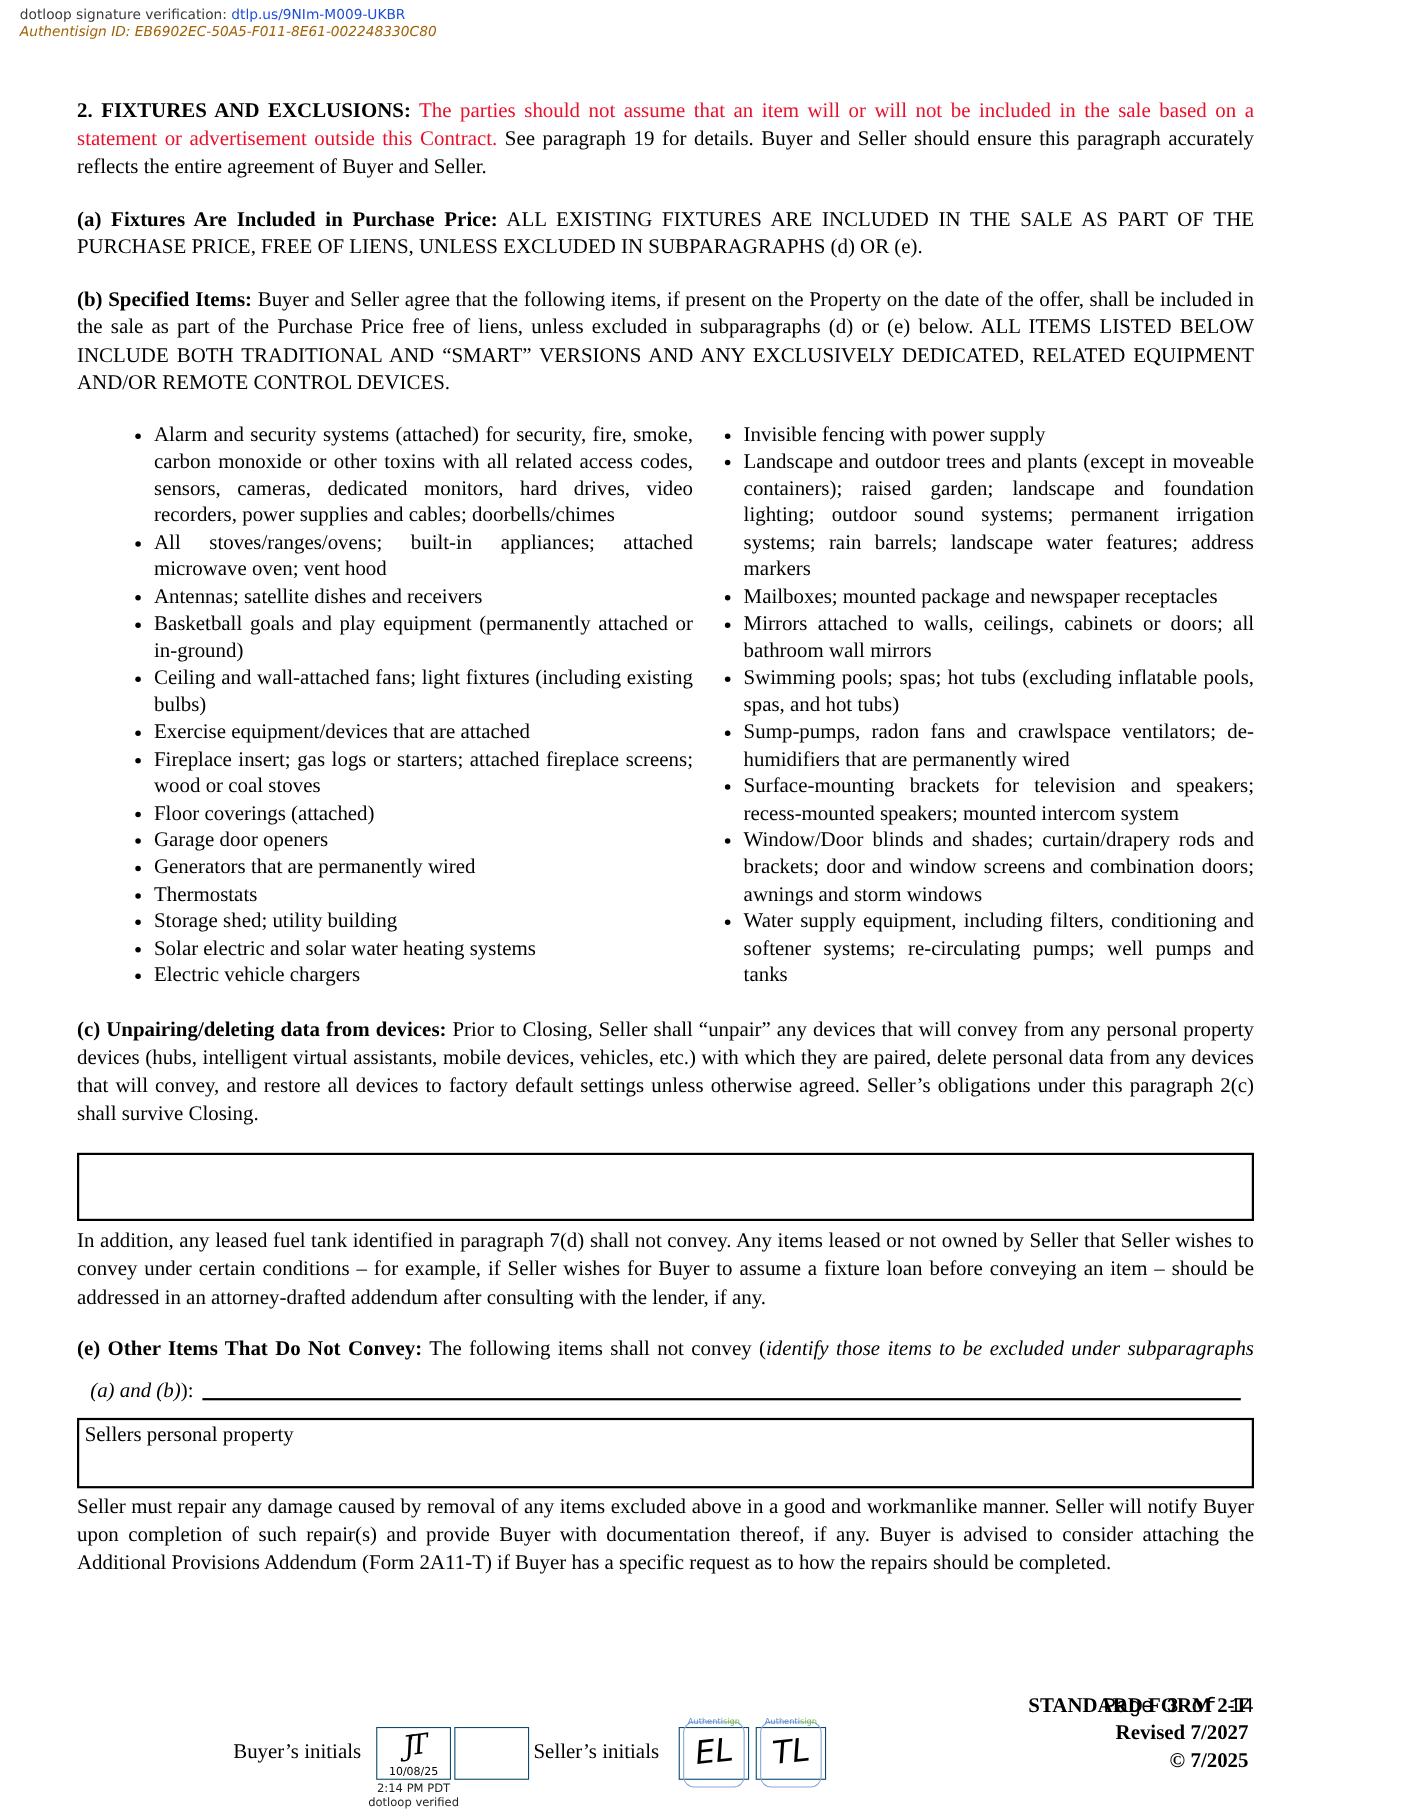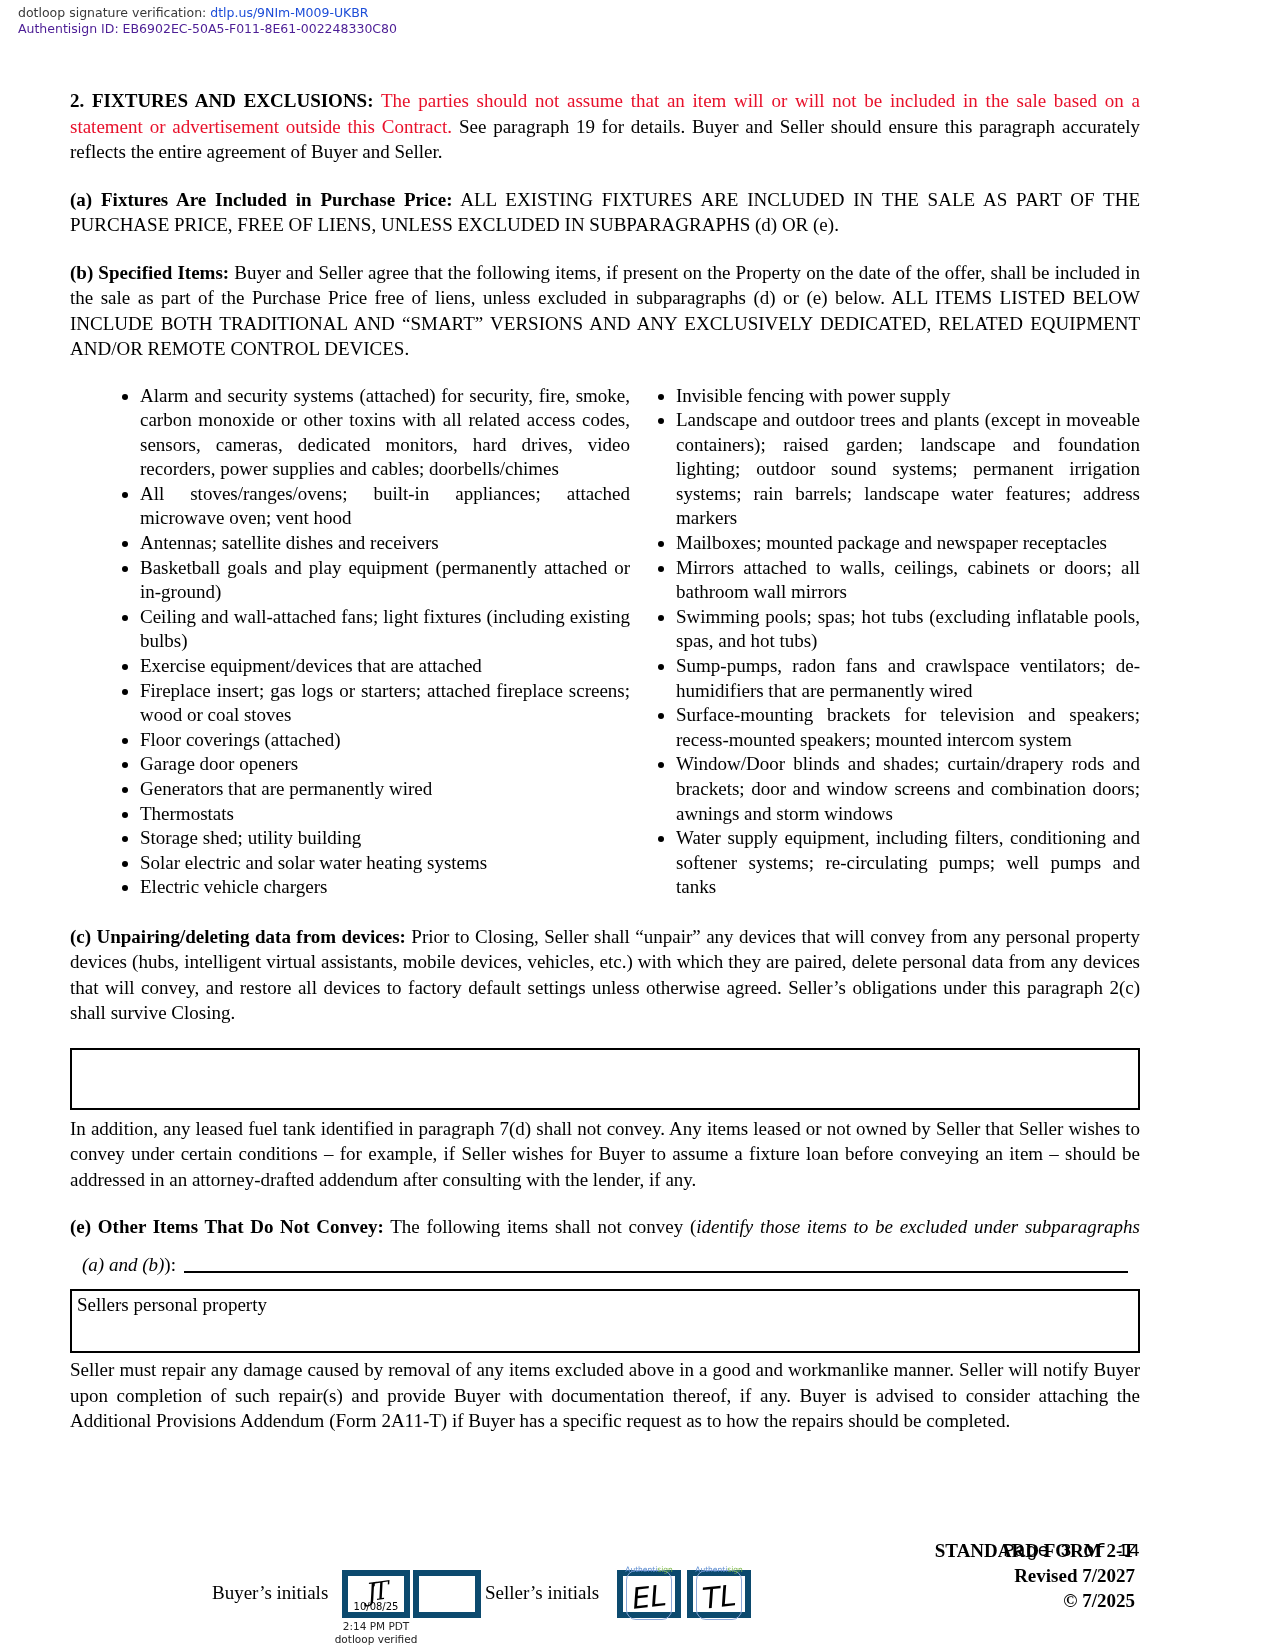--- a/index.html
+++ b/index.html
@@ -3,21 +3,21 @@
 <meta charset="utf-8">
 <style>
   html,body{margin:0;padding:0;background:#ffffff;}
   .page{position:relative;width:1275px;height:1649px;background:#ffffff;overflow:hidden;
         font-family:"Liberation Serif", serif;color:#000;}
   
   .doc-header{position:absolute;top:5px;left:18px;font-family:"DejaVu Sans", sans-serif;
               font-size:12.5px;line-height:15.5px;}
   .hdr-line1{color:#3a3a3a;}
   .hdr-link{color:#1d4ed8;text-decoration:none;}
-  .hdr-line2{color:#4c1d95;}
+  .hdr-line2{color:#a16207;font-style:italic;}
   
   .content{position:absolute;left:70px;top:88px;width:1070px;}
   .p{font-size:19px;line-height:25.5px;text-align:justify;margin:0 0 22px 0;}
   .bd{font-weight:bold;}
   .it{font-style:italic;}
   .red{color:#e8102a;}
   
   .columns{display:flex;margin:4px 0 24px 0;}
   .col-left{width:560px;}
   .col-right{flex:1;}
@@ -32,21 +32,21 @@
   .uline{flex:1;border-bottom:2px solid #000;margin:0 0 4px 8px;}
   .p-last{margin-bottom:0;}
   .p-justify-last{text-align:justify;text-align-last:justify;}
   
   .page-num{position:absolute;top:1540px;left:70px;width:1070px;text-align:right;font-size:19px;font-family:Liberation Mono, monospace;}
   .form-block{position:absolute;top:1538px;right:140px;text-align:right;font-weight:bold;
               font-size:19px;line-height:25px;}
   .init-label{position:absolute;font-size:19px;}
   .lbl-buyer{top:1582px;left:212px;}
   .lbl-seller{top:1582px;left:485px;}
-  .sig-box{position:absolute;box-sizing:border-box;border:6px solid #0c4a6e;background:#fff;}
+  .sig-box{position:absolute;box-sizing:border-box;border:1px solid #0c4a6e;background:#fff;}
   .b-box1{top:1570px;left:342px;width:68px;height:48px;}
   .b-box2{top:1570px;left:413px;width:68px;height:48px;}
   .s-box1{top:1570px;left:617px;width:64px;height:48px;}
   .s-box2{top:1570px;left:687px;width:64px;height:48px;}
   .scribble{position:absolute;top:1px;left:0;width:100%;text-align:center;
             font-family:"DejaVu Serif", serif;font-style:italic;font-size:25px;
             letter-spacing:-4px;transform:rotate(-8deg);}
   .stamp-date{position:absolute;bottom:0;left:0;width:100%;text-align:center;
               font-family:"DejaVu Sans", sans-serif;font-size:10px;line-height:11px;}
   .stamp-meta{position:absolute;top:1620px;left:328px;width:96px;text-align:center;

